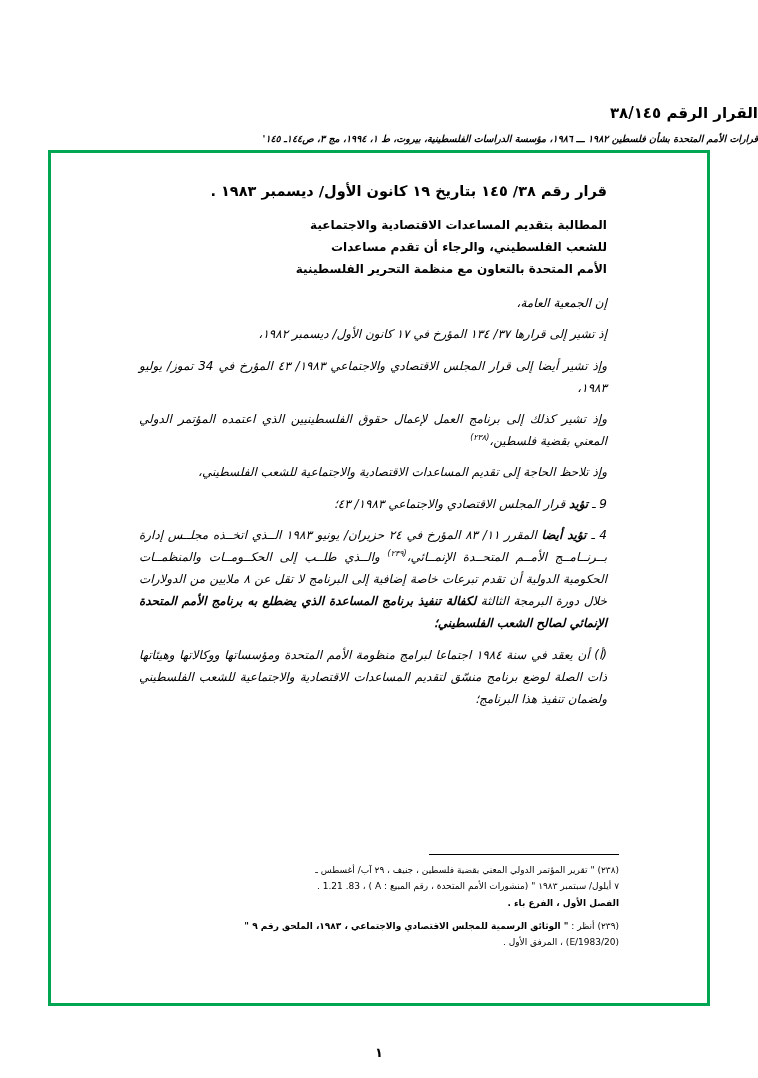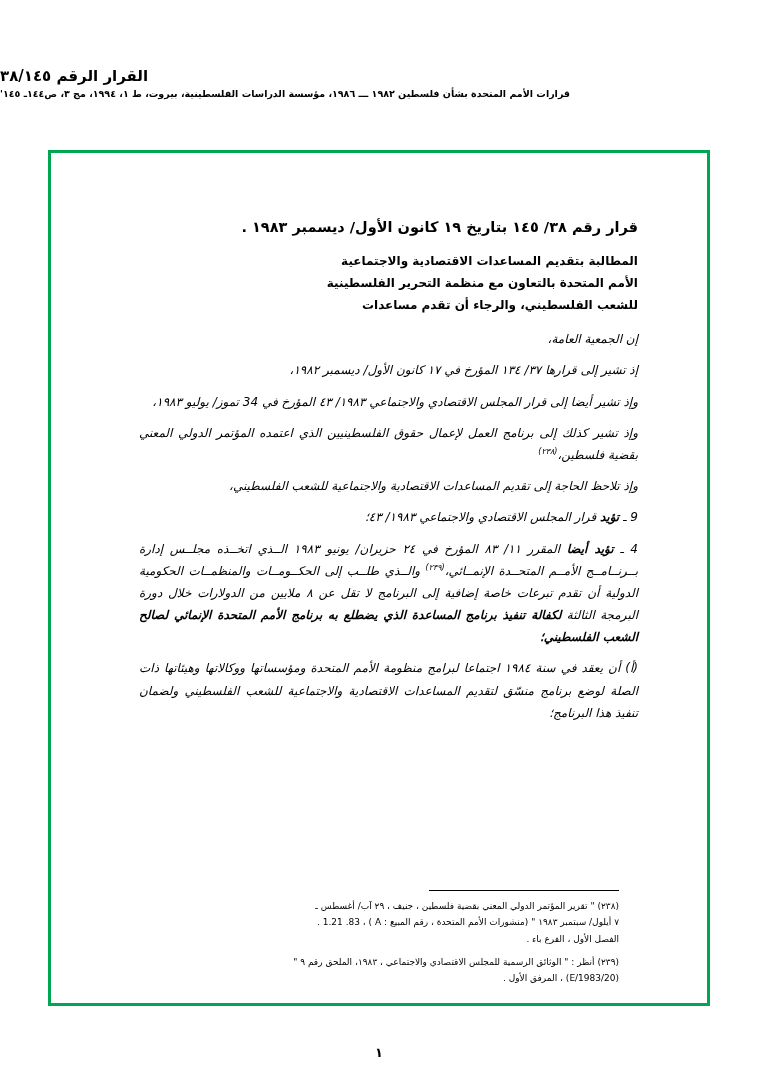--- a/index.html
+++ b/index.html
@@ -17,54 +17,54 @@
   }
   .page {
     position: relative;
     width: 758px;
     height: 1078px;
     box-sizing: border-box;
   }
 
   
   .doc-header {
-    text-align: left;
-    padding-top: 66px;
+    text-align: right;
+    padding-top: 103px;
   }
   .doc-header .main-title {
     font-size: 15px;
     font-weight: bold;
     letter-spacing: 0.5px;
     line-height: 1.4;
   }
   .doc-header .source-line {
     font-size: 9.5px;
     font-weight: bold;
-    margin-top: 0;
+    margin-top: 8px;
     line-height: 1.5;
     direction: rtl;
+    font-style: italic;
   }
 
   
   .frame {
     position: absolute;
     top: 150px;
     left: 48px;
     width: 662px;
     height: 856px;
     border: 3px solid #00a651;
     box-sizing: border-box;
     background: #ffffff;
   }
   .frame-inner {
-    padding: 26px 69px 10px 88px;
+    padding: 26px 100px 10px 88px;
     box-sizing: border-box;
     height: 100%;
     position: relative;
-    margin-top: 36px;
   }
 
   .res-head {
     font-size: 14.5px;
     font-weight: bold;
     text-align: right;
     line-height: 1.7;
     margin-bottom: 10px;
   }
   .res-subtitle {
@@ -115,21 +115,21 @@
     width: 190px;
     height: 1px;
     background: #000;
     margin-right: 0;
     margin-left: auto;
     margin-bottom: 7px;
   }
   .fn {
     margin-bottom: 6px;
   }
-  .fn .bold-seg { font-weight: normal; }
+  .fn .bold-seg { font-weight: bold; }
 
   
   .page-number {
     position: absolute;
     bottom: 18px;
     left: 0;
     width: 100%;
     text-align: center;
     font-size: 13px;
     font-weight: bold;
@@ -145,22 +145,22 @@
     <div class="source-line">قرارات الأمم المتحدة بشأن فلسطين ١٩٨٢ ـــ ١٩٨٦، مؤسسة الدراسات الفلسطينية، بيروت، ط ١، ١٩٩٤، مج ٣، ص١٤٤ـ ١٤٥'</div>
   </div>
 
   <div class="frame">
     <div class="frame-inner">
 
       <div class="res-head">قرار رقم ٣٨/ ١٤٥ بتاريخ ١٩ كانون الأول/ ديسمبر ١٩٨٣ .</div>
 
       <div class="res-subtitle">
         <div>المطالبة بتقديم المساعدات الاقتصادية والاجتماعية</div>
+        <div>للشعب الفلسطيني، والرجاء أن تقدم مساعدات</div>
         <div>الأمم المتحدة بالتعاون مع منظمة التحرير الفلسطينية</div>
-        <div>للشعب الفلسطيني، والرجاء أن تقدم مساعدات</div>
       </div>
 
       <div class="body-text">
 
         <div class="para">إن الجمعية العامة،</div>
 
         <div class="para">إذ تشير إلى قرارها ٣٧/ ١٣٤ المؤرخ في ١٧ كانون الأول/ ديسمبر ١٩٨٢،</div>
 
         <div class="para">وإذ تشير أيضا إلى قرار المجلس الاقتصادي والاجتماعي ١٩٨٣/ ٤٣ المؤرخ في 34 تموز/ يوليو ١٩٨٣،</div>
 

